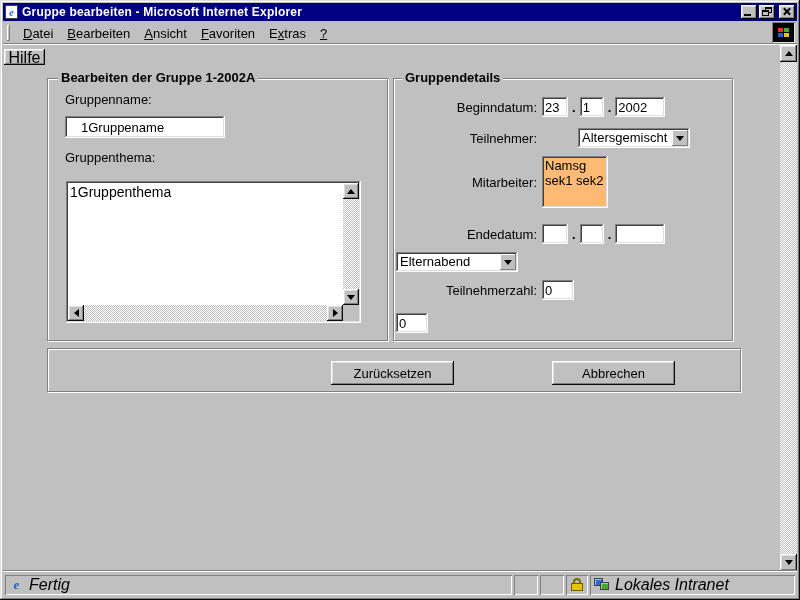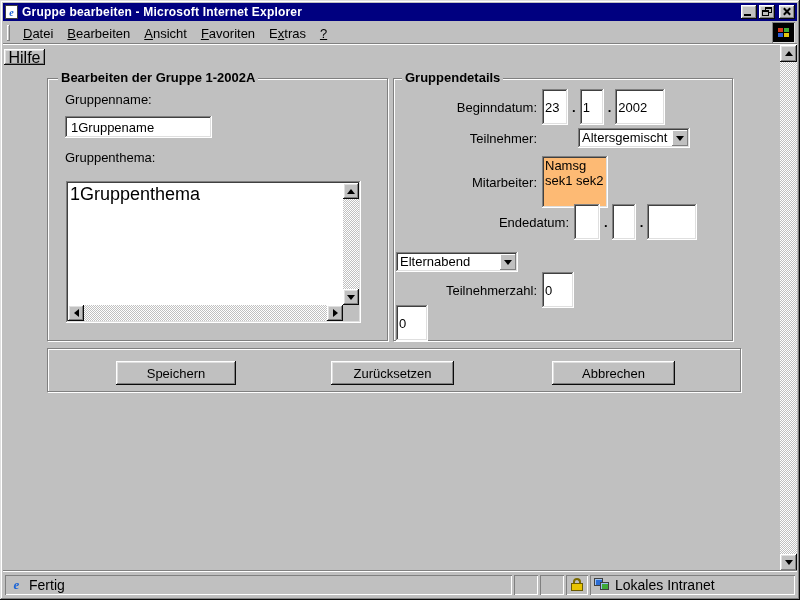--- a/index.html
+++ b/index.html
@@ -86,42 +86,42 @@
   .groupbox { position:absolute; background:#c0c0c0; }
   .legend { position:absolute; top:-9px; left:10px; background:#c0c0c0; padding:0 3px;
             font-weight:bold; font-size:13px; white-space:nowrap; }
 
   #gb-edit { left:44px; top:33px; width:341px; height:263px; }
   #gb-details { left:390px; top:33px; width:340px; height:263px; }
   #gb-actions { left:44px; top:303px; width:694px; height:44px; }
 
   .field-label { font-size:13px; }
   #lbl-name  { position:absolute; left:17px; top:13px; }
-  #inp-name  { position:absolute; left:17px; top:37px; width:147px; height:22px;
-               border:none; padding:2px 6px; font:13px "Liberation Sans", sans-serif; }
+  #inp-name  { position:absolute; left:17px; top:37px; width:160px; height:22px;
+               border:none; padding:2px 16px; font:13px "Liberation Sans", sans-serif; }
   #lbl-topic { position:absolute; left:17px; top:71px; }
 
   
   #ta { position:absolute; left:18px; top:102px; width:295px; height:142px; background:#fff; }
-  #ta .ta-text { position:absolute; left:4px; top:3px; right:22px; font-size:18px; }
+  #ta .ta-text { position:absolute; left:4px; top:3px; right:22px; font-size:14px; }
   .ta-vs { position:absolute; top:2px; right:2px; bottom:18px; width:16px; }
   .ta-vs .sb-btn { width:16px; height:16px; left:0; }
   .ta-vs .up { top:0; } .ta-vs .dn { bottom:0; }
   .ta-vs .trk { position:absolute; left:0; right:0; top:16px; bottom:16px; }
   .ta-hs { position:absolute; left:2px; bottom:2px; right:18px; height:16px; }
   .ta-hs .sb-btn { width:16px; height:16px; top:0; }
   .ta-hs .lf { left:0; } .ta-hs .rt { right:0; }
   .ta-hs .trk { position:absolute; top:0; bottom:0; left:16px; right:16px; }
   .ta-corner { position:absolute; right:2px; bottom:2px; width:16px; height:16px; background:#c0c0c0; }
 
   
   .drow { position:absolute; left:2px; right:6px; display:flex; align-items:center; }
   .drow .dlabel { width:146px; text-align:right; padding-right:5px; white-space:nowrap; }
   .dot { margin:0 4px; font-weight:bold; }
-  .dinp { border:none; padding:1px 3px; font:13px "Liberation Sans", sans-serif; height:36px; }
+  .dinp { border:none; padding:1px 3px; font:13px "Liberation Sans", sans-serif; height:20px; }
   .w-day{width:26px;} .w-mon{width:24px;} .w-year{width:50px;} .w-num{width:32px;}
 
   .combo { display:flex; height:20px; background:#fff; align-items:stretch; }
   .combo .ctext { flex:1; padding:2px 1px 0 4px; white-space:nowrap; overflow:hidden; font-size:13px; }
   .combo .cbtn { width:16px; margin:2px; display:flex; align-items:center; justify-content:center; }
 
   .listbox { width:66px; height:52px; background:#fdba74; padding:2px 0 0 3px; }
   .listbox .opt { font-size:13px; line-height:15px; white-space:nowrap; }
 
   .action-btn { position:absolute; top:12px; height:24px; border:none;
@@ -144,21 +144,21 @@
   .lock-icon { position:relative; width:12px; height:13px; }
   .lock-icon .shackle { position:absolute; left:2px; top:0; width:8px; height:7px;
                border:2px solid #7a6a00; border-bottom:none; border-radius:4px 4px 0 0; }
   .lock-icon .body { position:absolute; left:0; bottom:0; width:12px; height:8px;
                background:#e8c400; border:1px solid #6b5c00; }
   .net-icon { position:relative; width:16px; height:13px; }
   .net-icon .m1, .net-icon .m2 { position:absolute; width:9px; height:8px;
                background:#2a6cd4; border:1px solid #404040; box-shadow: inset 1px 1px #9cc0f0; }
   .net-icon .m1 { left:0; top:0; }
   .net-icon .m2 { left:6px; top:4px; background:#3faa36; }
-  .status-text { font-size:14px; white-space:nowrap; }
+  .status-text { font-size:16px; white-space:nowrap;font-style:italic; }
 </style>
 </head>
 <body>
 
 <div id="window">
 
   <div id="titlebar">
     <span class="ie-doc-icon">e</span>
     <span class="title-text">Gruppe bearbeiten - Microsoft Internet Explorer</span>
     <span class="title-btns">
@@ -253,21 +253,21 @@
 
       <div class="drow" style="top:77px; height:52px;">
         <span class="dlabel">Mitarbeiter:</span>
         <span class="listbox sunken">
           <span class="opt">Namsg</span>
           <span class="opt">sek1</span>
           <span class="opt">sek2</span>
         </span>
       </div>
 
-      <div class="drow" style="top:132px; height:22px;padding-left:32px;">
+      <div class="drow" style="top:144px; height:22px;">
         <span class="dlabel">Endedatum:</span>
         <input class="dinp sunken w-day" value="" style="">
         <span class="dot">.</span>
         <input class="dinp sunken w-mon" value="" style="">
         <span class="dot">.</span>
         <input class="dinp sunken w-year" value="" style="">
       </div>
 
       <div class="drow" style="top:173px; height:20px;">
         <span class="combo sunken" style="width:122px;">
@@ -282,21 +282,20 @@
         <span class="dlabel">Teilnehmerzahl:</span>
         <input class="dinp sunken w-num" value="0" style="">
       </div>
 
       <div class="drow" style="top:234px; height:20px;">
         <input class="dinp sunken w-num" value="0" style="">
       </div>
     </div>
 
     <div id="gb-actions" class="groupbox etched">
-      <button id="btn-save" class="action-btn raised">Speichern</button>
       <button id="btn-reset" class="action-btn raised">Zurücksetzen</button>
       <button id="btn-cancel" class="action-btn raised">Abbrechen</button>
     </div>
 
     <div id="vscroll">
       <span class="sb-btn raised" style="top:0;">
           <span class="tri-up"></span>
         </span>
       <span class="sb-track-v dither"></span>
       <span class="sb-btn raised" style="bottom:0;">

